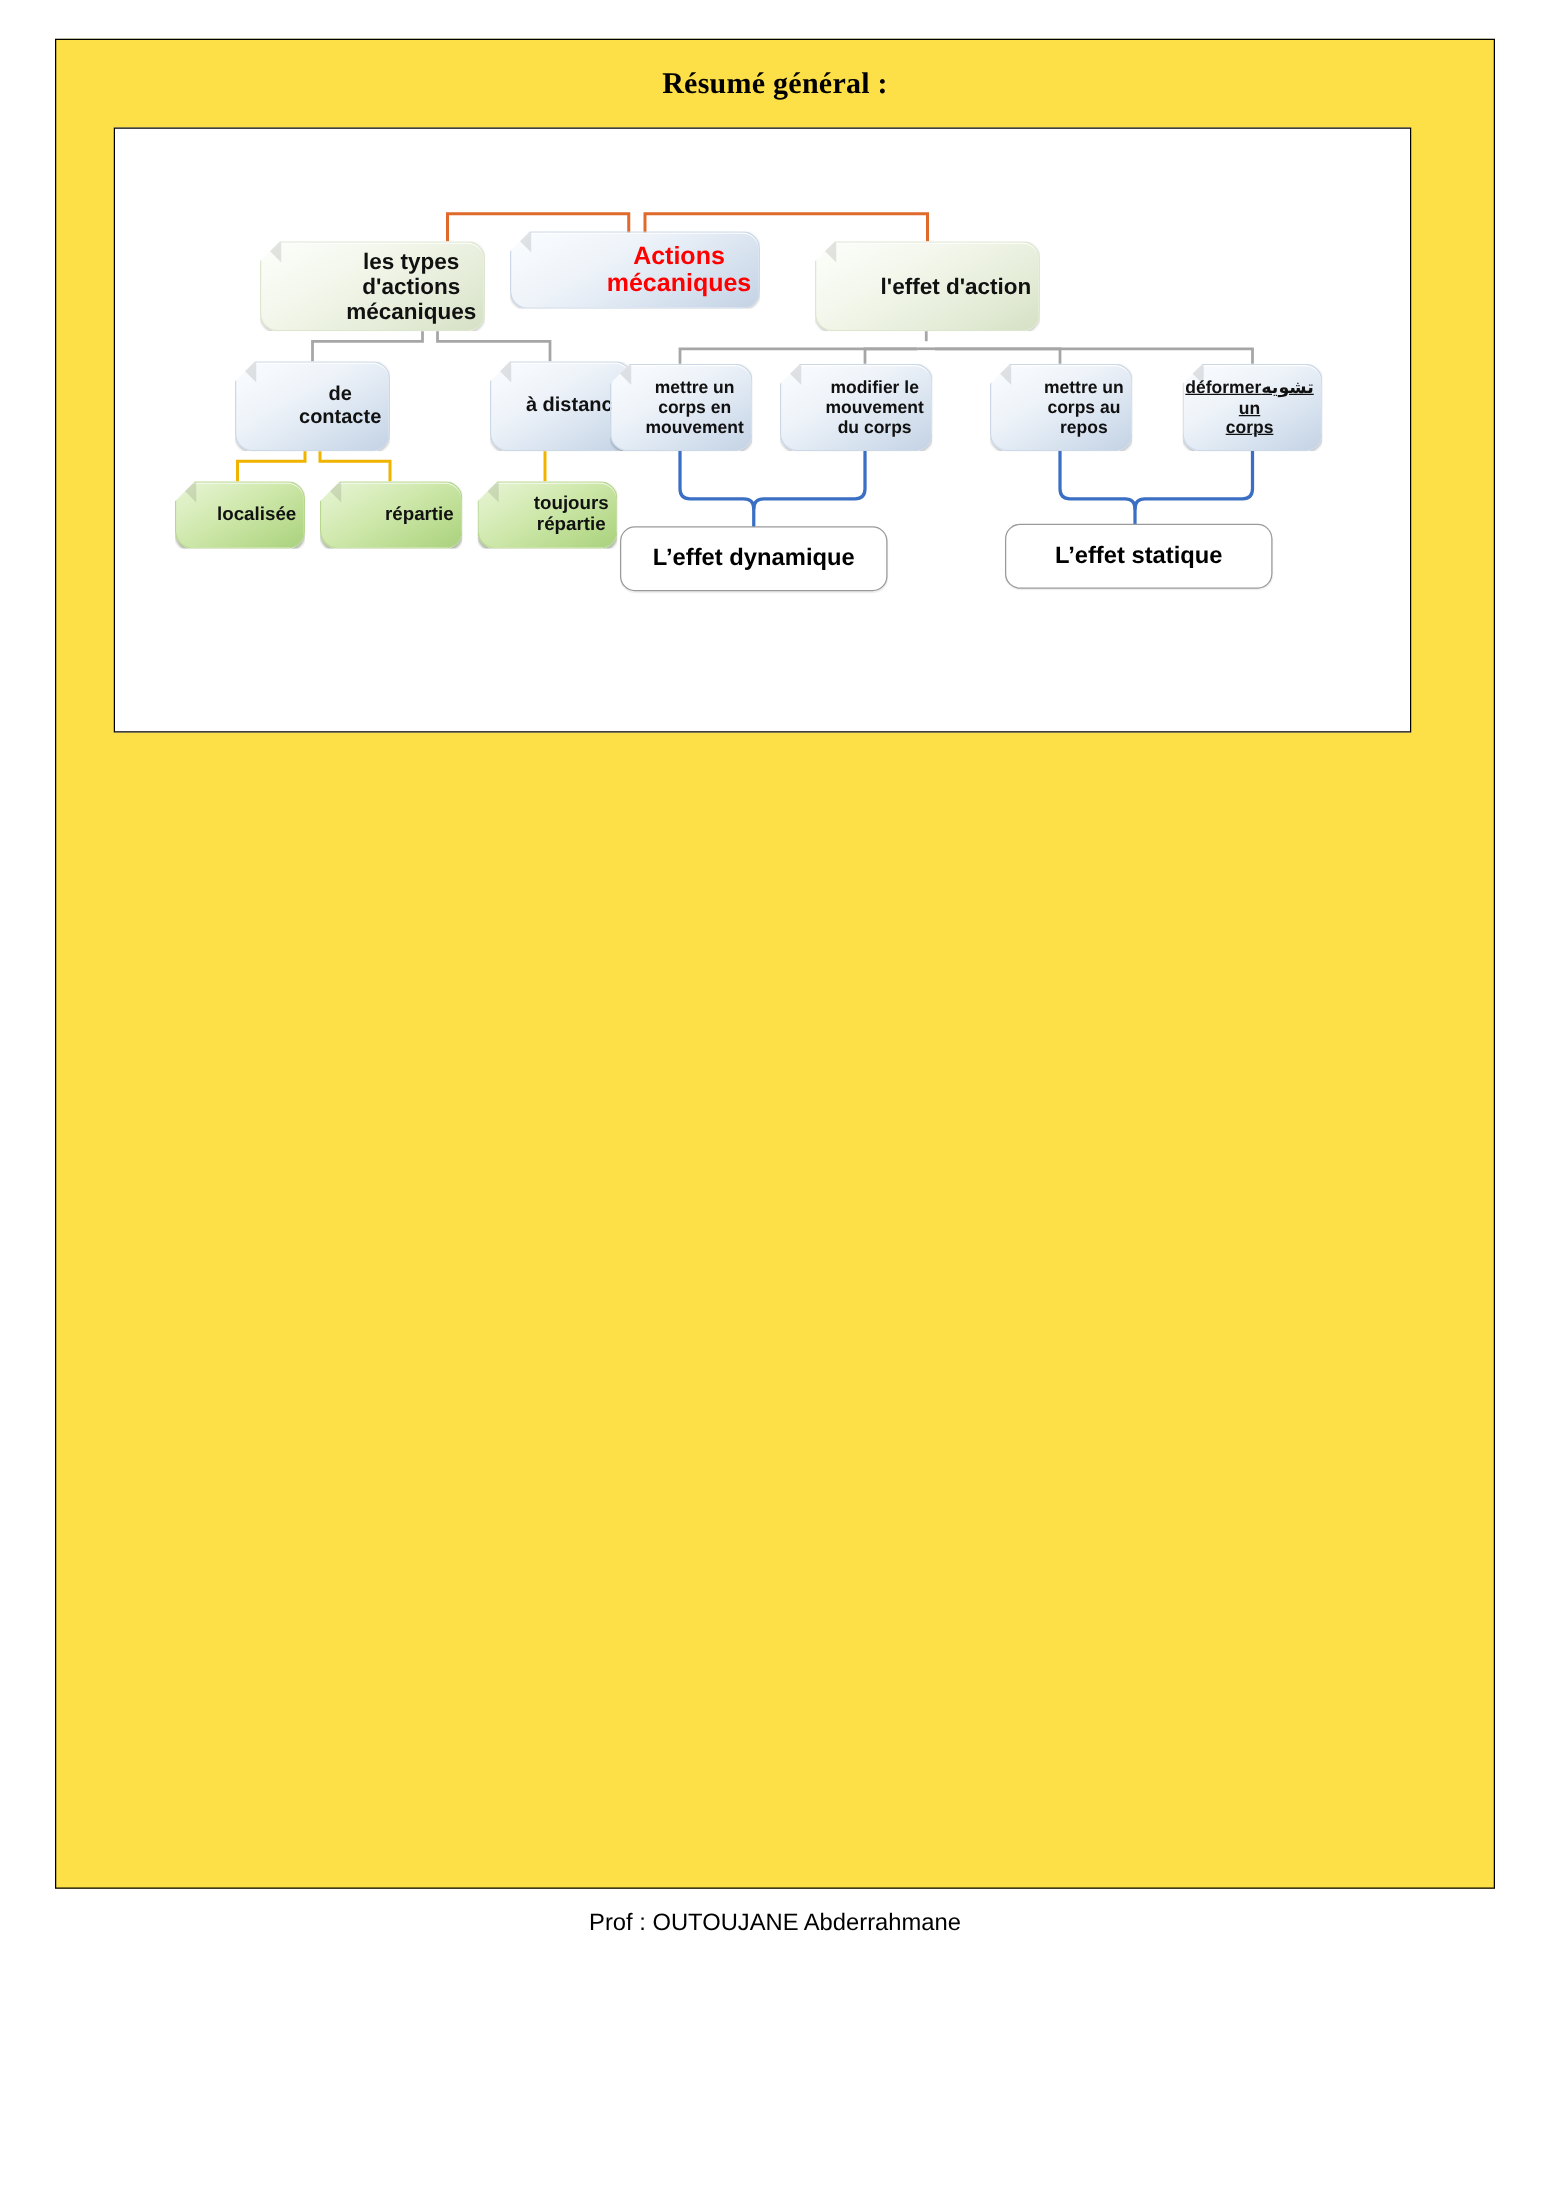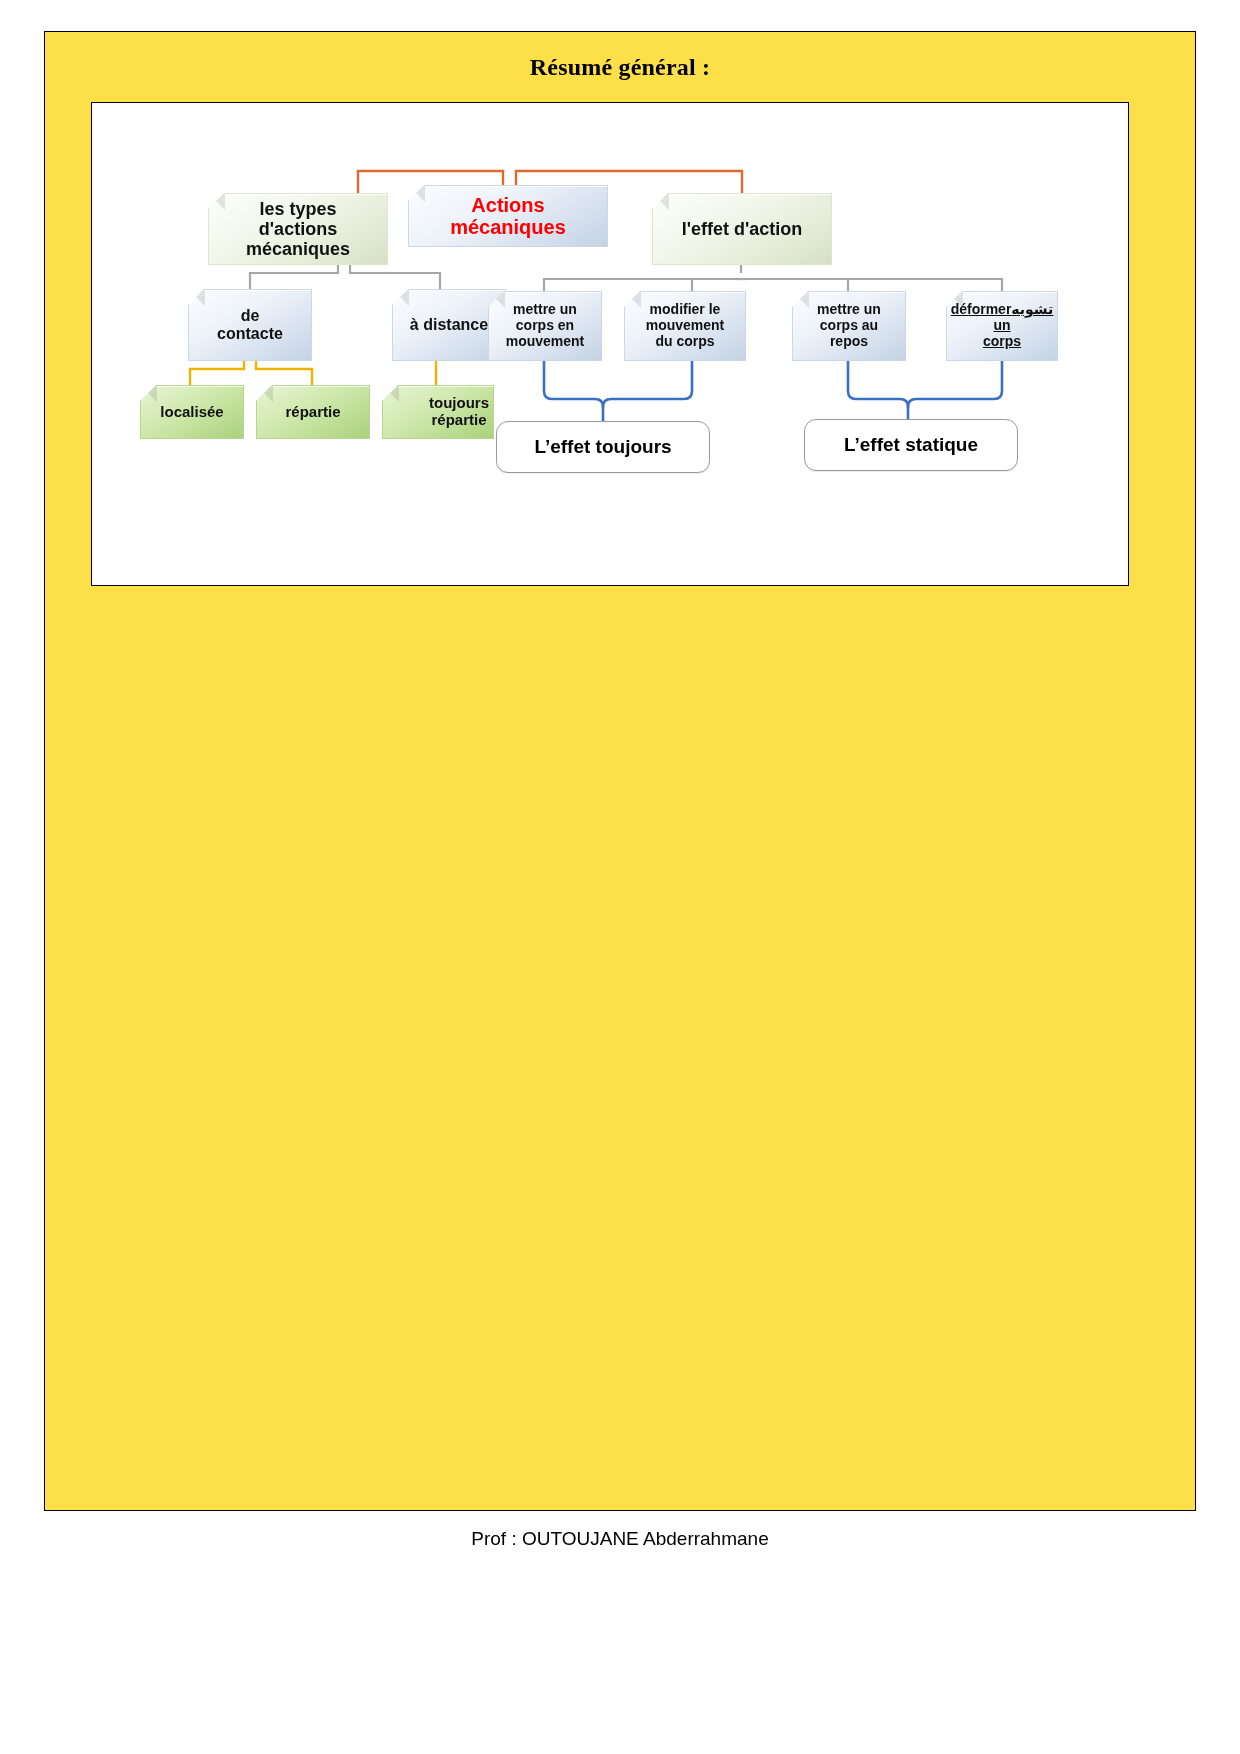--- a/index.html
+++ b/index.html
@@ -46,29 +46,30 @@
   .diagram-canvas {
     position: absolute;
     inset: 0;
   }
 
   
   .node {
     position: absolute;
     display: flex;
     align-items: center;
-    justify-content: center;
+    justify-content: flex-end;
     text-align: center;
     font-weight: bold;
     line-height: 1.12;
     color: #111111;
     padding: 2px 6px;
     white-space: pre-line;
     
     clip-path: polygon(16px 0, 100% 0, 100% 100%, 0 100%, 0 16px);
+    border-radius: 14px;
   }
   .node::before {
     
     content: "";
     position: absolute;
     left: 0; top: 0;
     width: 0; height: 0;
     border-left: 16px solid transparent;
     border-top: 16px solid rgba(0,0,0,0.10);
     pointer-events: none;
@@ -236,21 +237,21 @@
 corps au
 repos</span>
       </div>
 
       <div class="node blue small" style="left:854px; top:188px; width:112px; height:70px;text-decoration:underline;">
         <span class="label"><span>déformer</span><span class="arabic">تشويه</span><span> un
 corps</span></span>
       </div>
 
       <div class="callout" style="left:404px; top:318px; width:214px; height:52px;">
-        <span>L’effet toujours</span>
+        <span>L’effet dynamique</span>
       </div>
 
       <div class="callout" style="left:712px; top:316px; width:214px; height:52px;">
         <span>L’effet statique</span>
       </div>
 
     </div>
   </div>
 </div>
 

